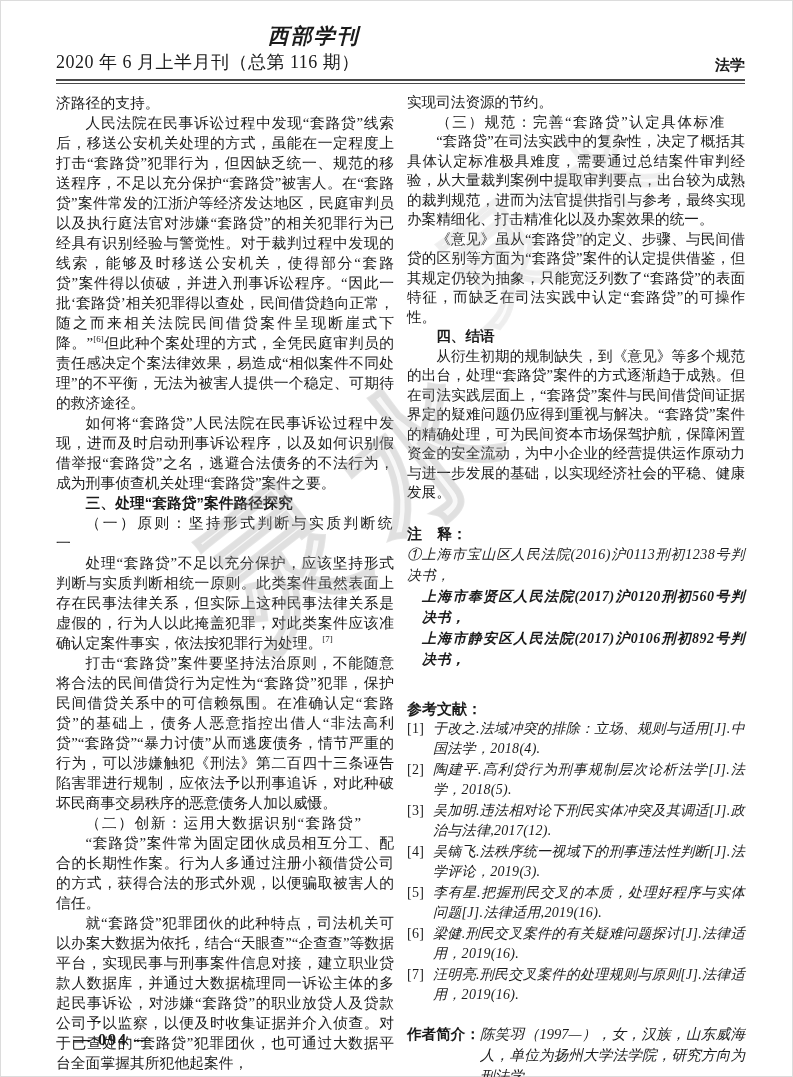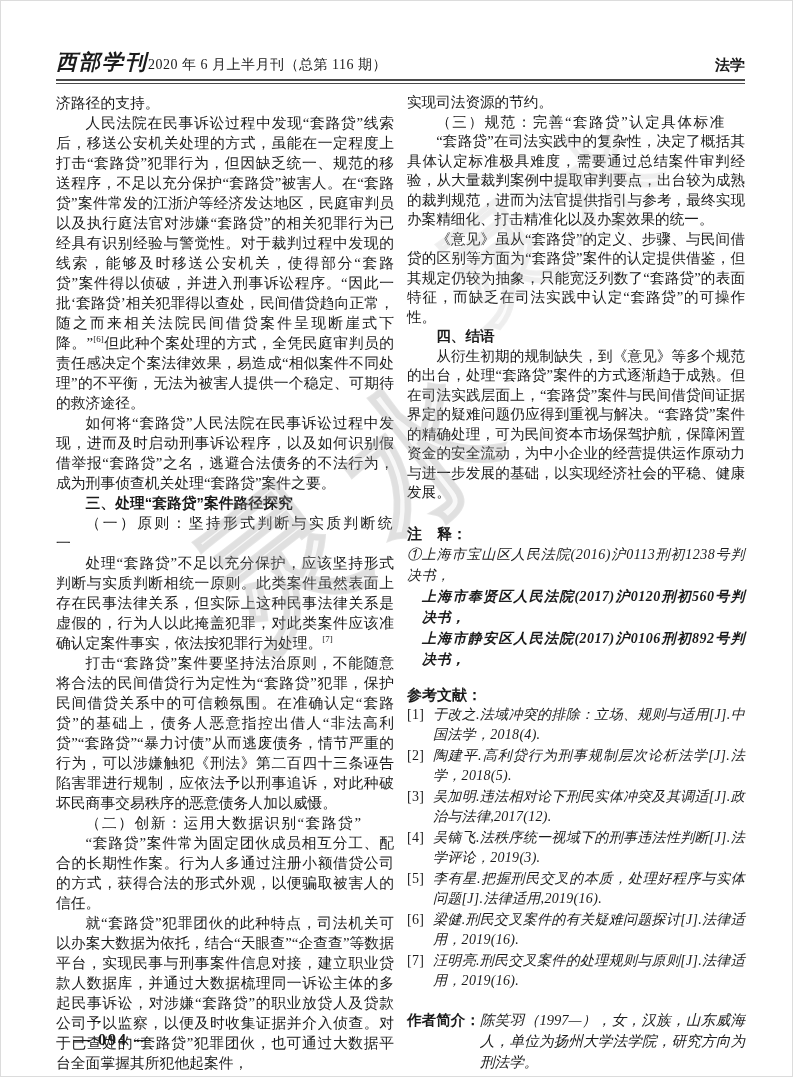--- a/index.html
+++ b/index.html
@@ -6,42 +6,42 @@
   .page {
     position:relative; width:793px; height:1077px; margin:0 auto;
     background:#ffffff; overflow:hidden;
     box-shadow:inset 0 0 0 1px #dcdcdc;
     font-family:"Liberation Serif","DejaVu Serif",serif;
     color:#1b1b1b;
   }
   
   .header { position:absolute; top:42px; left:56px; right:48px; height:34px;
     display:flex; justify-content:space-between; align-items:flex-end; }
-  .brand { display:flex; align-items:flex-end; }
+  .brand { display:flex; align-items:flex-end;flex-direction:column; }
   .journal-name { font-weight:bold; font-style:italic; font-size:21px; letter-spacing:2px; }
-  .issue-info { font-size:14px; padding-bottom:2px; letter-spacing:0.5px; }
+  .issue-info { font-size:18px; padding-bottom:2px; letter-spacing:0.5px; }
   .section-label { font-family:"Liberation Sans","DejaVu Sans",sans-serif; font-weight:bold; font-size:15px; padding-bottom:1px; }
   .rule { position:absolute; top:79px; left:56px; right:48px; height:2px;
     border-top:2px solid #4a4a4a; border-bottom:1px solid #4a4a4a; }
   
   .content { position:absolute; top:93px; left:56px; display:flex; gap:13px; }
   .col { width:338px; text-align:justify; }
   .col-left  { font-size:14.8px; line-height:20px; }
   .col-right { font-size:14.6px; line-height:19.5px; }
   .para { margin:0; text-indent:2em; }
   .para.cont { text-indent:0; }
   .h-bold { margin:0; text-indent:2em; font-family:"Liberation Sans","DejaVu Sans",sans-serif; font-weight:bold; }
   .subhead { margin:0; text-indent:2em; letter-spacing:1.5px; }
   sup.fn { font-size:9px; line-height:0; vertical-align:super; }
   
   .notes-block { margin-top:20px; }
   .notes-label, .refs-label { font-family:"Liberation Sans","DejaVu Sans",sans-serif; font-weight:bold; font-size:15px; font-style:normal; line-height:21px; }
   .note-line { font-style:italic; font-size:14px; line-height:21px; letter-spacing:0.5px; }
   .note-line.indent { padding-left:15px;font-weight:bold; }
-  .refs-block { margin-top:14px; }
+  .refs-block { margin-top:28px; }
   .ref-item { display:flex; font-style:italic; font-size:14px; line-height:20.5px; letter-spacing:0.3px; }
   .ref-marker { flex:0 0 26px; font-style:normal; }
   .ref-text { flex:1; text-align:justify; }
   
   .author-block { margin-top:18px; display:flex; font-size:14.6px; line-height:21px; }
   .author-label { flex:0 0 auto; white-space:nowrap; font-family:"Liberation Sans","DejaVu Sans",sans-serif; font-weight:bold; }
   .author-text { font-style:italic; text-align:justify; }
   
   .footer-pagenum { position:absolute; left:74px; bottom:28px; font-weight:bold; font-size:16px; letter-spacing:2px; }
   

